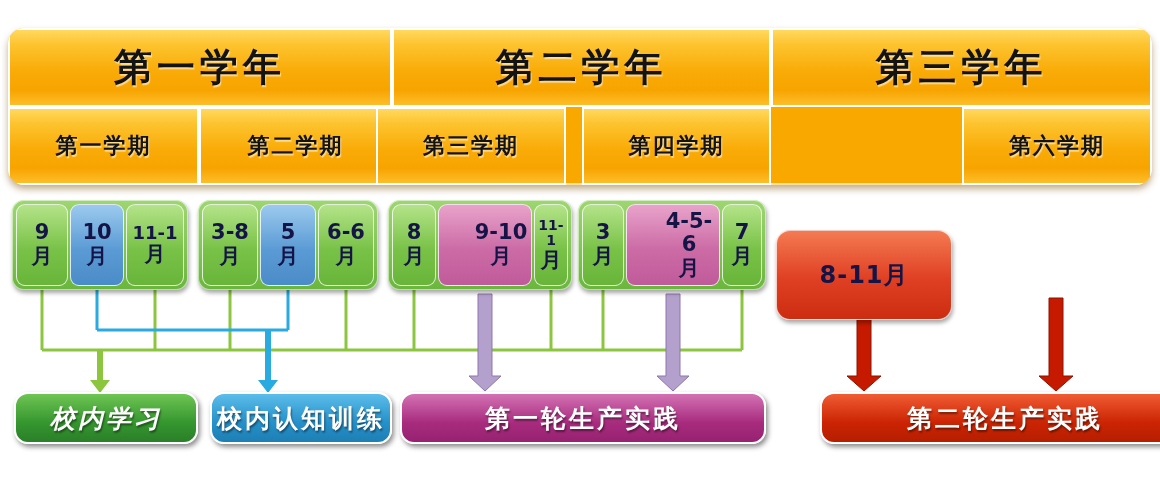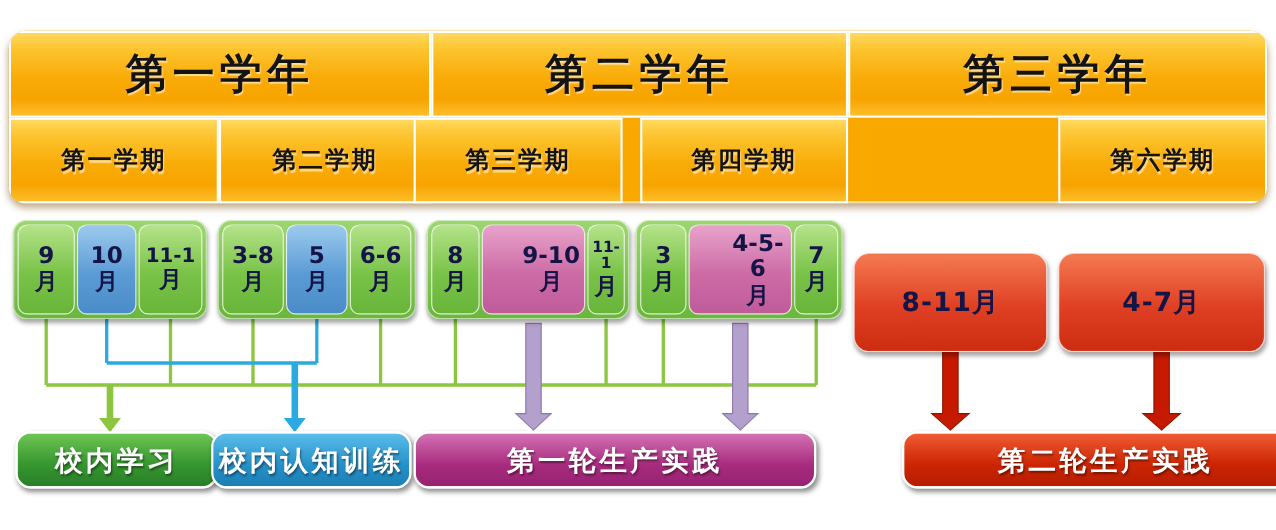--- a/index.html
+++ b/index.html
@@ -63,23 +63,23 @@
   
   .activity {
     position:absolute; top:392px; height:52px; border-radius:14px;
     border:2px solid #fff;
     display:flex; align-items:center; justify-content:center;
     color:#fff; font-weight:bold; font-size:25px; letter-spacing:3px;
     box-shadow:2px 3px 5px rgba(0,0,0,.45);
     text-shadow:1px 2px 2px rgba(0,0,0,.45);
     font-family:"DejaVu Serif","Liberation Serif",serif;
   }
-  .act-green   { left:14px;  width:184px; background:linear-gradient(180deg,#6ec553,#35962f 60%,#2a7f28); }
-  .act-blue    { left:192px; width:182px; background:linear-gradient(180deg,#5cbdea,#2590c9 60%,#1d7fb4); }
-  .act-magenta { left:376px; width:366px; background:linear-gradient(180deg,#d372b4,#a82b7e 60%,#962270); }
+  .act-green   { left:14px;  width:184px; background:linear-gradient(180deg,#6ec553,#35962f 60%,#2a7f28);font-style:italic; }
+  .act-blue    { left:210px; width:182px; background:linear-gradient(180deg,#5cbdea,#2590c9 60%,#1d7fb4); }
+  .act-magenta { left:400px; width:366px; background:linear-gradient(180deg,#d372b4,#a82b7e 60%,#962270); }
   .act-red     { left:780px; width:370px; background:linear-gradient(180deg,#f0temp 0,#c02000); }
   .act-red     { left:820px; width:370px; background:linear-gradient(180deg,#f05c33,#cb2404 60%,#b51e00); }
 </style>
 </head>
 <body>
 
 <div class="stage">
 
   <div class="header-wrap">
     <div class="hcell year" style="left:384px;width:379px">
@@ -173,23 +173,20 @@
       <span class="m2">月</span>
     </div>
   <div class="month g" style="left:722px;width:40px">
       <span class="m1">7</span>
       <span class="m2">月</span>
     </div>
 
   <div class="month r" style="left:776px;width:176px">
       <span class="m1">8-11月</span>
     </div>
-  <div class="month r" style="left:962px;width:188px">
-      <span class="m1">4-7月</span>
-    </div>
 
   <div class="activity act-green">
       <span>校内学习</span>
     </div>
   <div class="activity act-blue">
       <span>校内认知训练</span>
     </div>
   <div class="activity act-magenta">
       <span>第一轮生产实践</span>
     </div>

